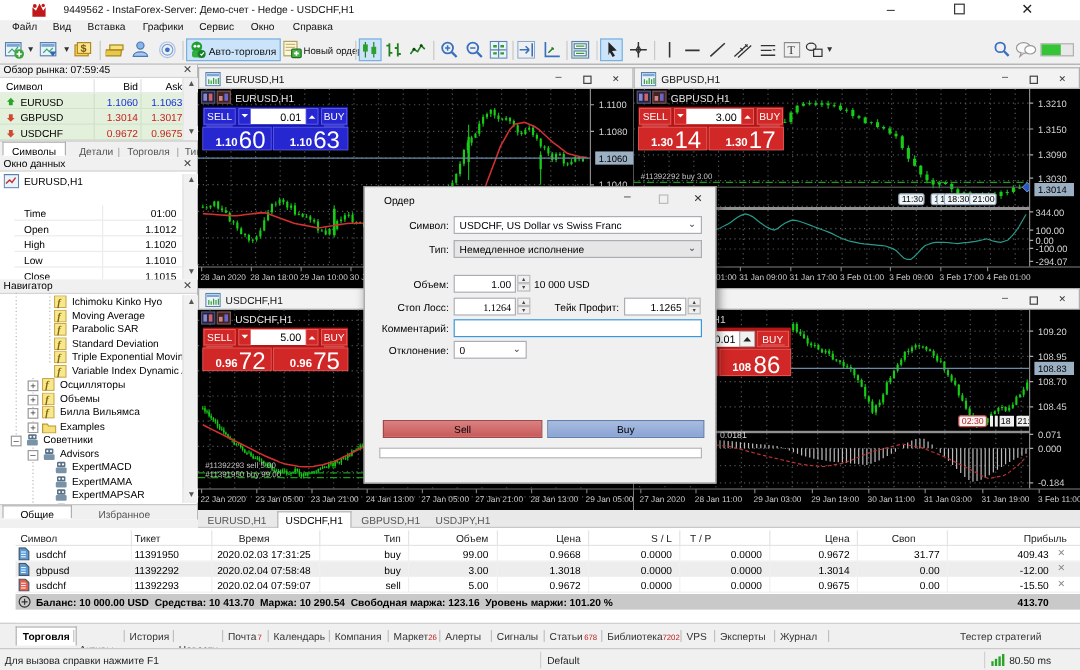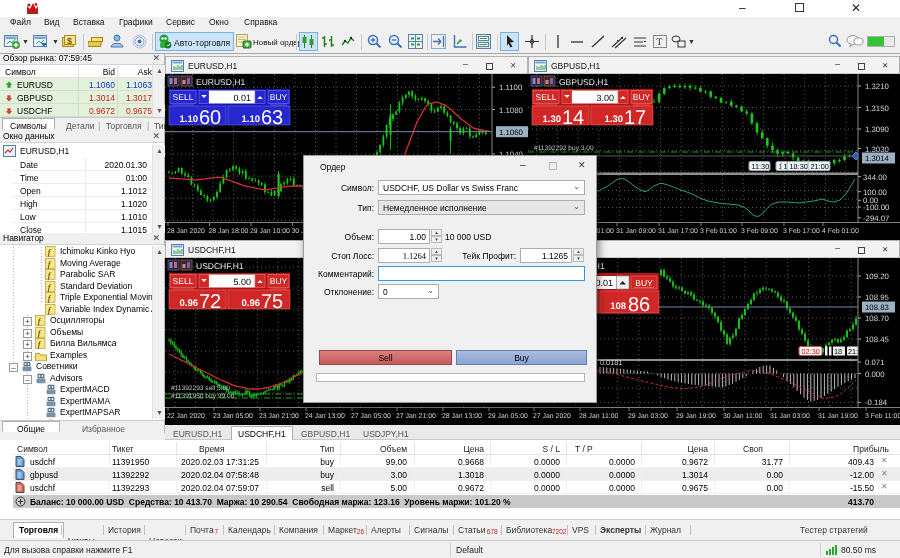--- a/index.html
+++ b/index.html
@@ -40,20 +40,21 @@
 .dlbl{position:absolute;font-size:8.5px;color:#000;text-align:right;}
 .dfield{position:absolute;background:#fff;border:1px solid #abadb3;font-size:8.5px;color:#000;}
 .spin{position:absolute;width:11px;height:7px;border:1px solid #bbb;background:#f0f0f0;font-size:4.5px;color:#444;text-align:center;line-height:6px;}
 </style></head><body>
 <div class="abs" id="titlebar">
 <svg class="abs" style="left:26px;top:2px" width="13" height="13" viewBox="0 0 13 13">
       <path d="M1 12 L1 4 4 7 7 1 10 7 12 4 12 12 Z" fill="#c01818"></path>
       <circle cx="3" cy="3" r="1.6" fill="#c01818"></circle>
       <circle cx="10" cy="2.5" r="1.4" fill="#c01818"></circle>
     </svg>
+<span class="ttext">9449562 - InstaForex-Server: Демо-счет - Hedge - USDCHF,H1</span>
 <span class="abs" style="left:739px;top:1px;font-size:12px;color:#222">–</span>
 <span class="abs" style="left:795px;top:3px;width:9px;height:9px;border:1px solid #333"></span>
 <span class="abs" style="left:851px;top:1px;font-size:12px;color:#222">✕</span>
 </div>
 <div class="abs" id="menubar">
 <span style="left:10px">Файл</span>
 <span style="left:44px">Вид</span>
 <span style="left:73px">Вставка</span>
 <span style="left:119px">Графики</span>
 <span style="left:166px">Сервис</span>
@@ -269,26 +270,20 @@
 <div class="phead abs" style="left:0;top:0;width:164px;height:12px;">
       <span style="position:absolute;left:3px;top:0">Окно данных</span>
       <span class="phx" style="top:0">✕</span>
     </div>
 <div class="abs" style="left:0;top:14px;width:164px;height:13px;">
       <svg style="position:absolute;left:3px;top:0" width="13" height="12">
         <rect x="0.5" y="0.5" width="12" height="11" fill="#eaf2fa" stroke="#5a80b0"></rect>
         <polyline points="2,8 5,5 7,7 10,3" stroke="#c03030" stroke-width="1.2" fill="none"></polyline>
       </svg>
       <span style="position:absolute;left:20px;top:1px;color:#000">EURUSD,H1</span>
-    </div>
-<div class="dwrow" style="top:27px;">
-      <span class="dwl">Date</span>
-      <span class="dwv">2020.01.30</span>
-      <div style="position:absolute;left:85px;top:0;width:1px;height:13px;background:#ececec"></div>
-      <div style="position:absolute;left:12px;right:12px;top:12px;height:1px;background:#ececec"></div>
     </div>
 <div class="dwrow" style="top:40px;">
       <span class="dwl">Time</span>
       <span class="dwv">01:00</span>
       <div style="position:absolute;left:85px;top:0;width:1px;height:13px;background:#ececec"></div>
       <div style="position:absolute;left:12px;right:12px;top:12px;height:1px;background:#ececec"></div>
     </div>
 <div class="dwrow" style="top:53px;">
       <span class="dwl">Open</span>
       <span class="dwv">1.1012</span>
@@ -1068,21 +1063,21 @@
     <span style="position:absolute;left:279px;top:5px;">Компания</span>
     <span style="position:absolute;left:328px;top:5px;">Маркет</span>
     <span style="position:absolute;left:356.8px;top:8px;font-size:6.5px;color:#c02020">26</span>
     <span style="position:absolute;left:371px;top:5px;">Алерты</span>
     <span style="position:absolute;left:414px;top:5px;">Сигналы</span>
     <span style="position:absolute;left:458px;top:5px;">Статьи</span>
     <span style="position:absolute;left:486.8px;top:8px;font-size:6.5px;color:#c02020">678</span>
     <span style="position:absolute;left:506px;top:5px;">Библиотека</span>
     <span style="position:absolute;left:552.0px;top:8px;font-size:6.5px;color:#c02020">7202</span>
     <span style="position:absolute;left:572px;top:5px;">VPS</span>
-    <span style="position:absolute;left:600px;top:5px;font-weight:bold;">Эксперты</span>
+    <span style="position:absolute;left:600px;top:5px;">Эксперты</span>
     <span style="position:absolute;left:650px;top:5px;">Журнал</span>
     <span style="position:absolute;left:800px;top:5px;">Тестер стратегий</span>
     <div style="position:absolute;left:61px;top:5px;width:1px;height:10px;background:#c0c0c0"></div>
     <div style="position:absolute;left:103px;top:5px;width:1px;height:10px;background:#c0c0c0"></div>
     <div style="position:absolute;left:144px;top:5px;width:1px;height:10px;background:#c0c0c0"></div>
     <div style="position:absolute;left:185px;top:5px;width:1px;height:10px;background:#c0c0c0"></div>
     <div style="position:absolute;left:223px;top:5px;width:1px;height:10px;background:#c0c0c0"></div>
     <div style="position:absolute;left:274px;top:5px;width:1px;height:10px;background:#c0c0c0"></div>
     <div style="position:absolute;left:323px;top:5px;width:1px;height:10px;background:#c0c0c0"></div>
     <div style="position:absolute;left:366px;top:5px;width:1px;height:10px;background:#c0c0c0"></div>

